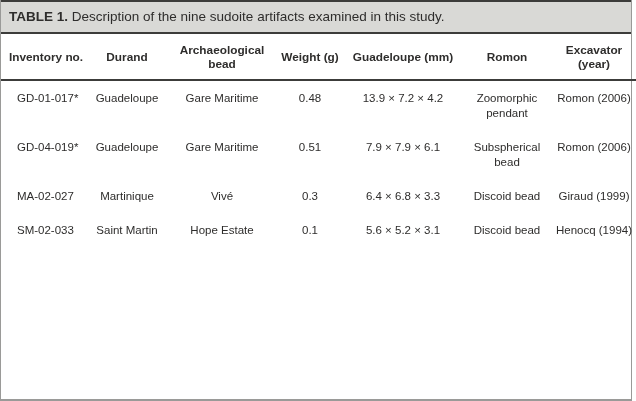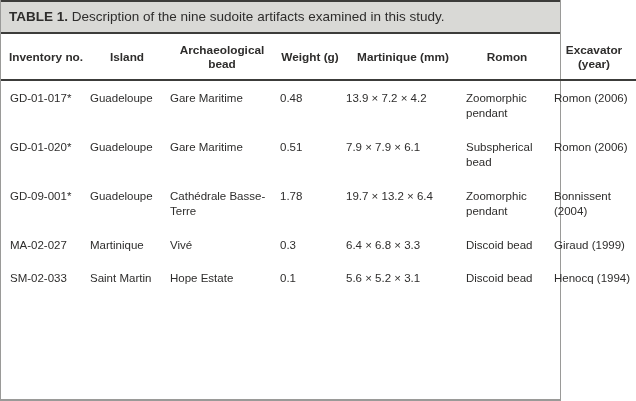--- a/index.html
+++ b/index.html
@@ -3,21 +3,21 @@
 <meta charset="utf-8">
 <style>
   html, body {
     margin: 0;
     padding: 0;
     background: #ffffff;
     font-family: "Liberation Sans", "DejaVu Sans", sans-serif;
   }
   .table-wrap {
     box-sizing: border-box;
-    width: 561px;
+    width: 632px;
     height: 401px;
     background: #ffffff;
     border-left: 1px solid #9a9a98;
     border-right: 1px solid #9a9a98;
     border-bottom: 2px solid #9a9a98;
     color: #2e2d2c;
     display: flex;
     flex-direction: column;
   }
   .titlebar {
@@ -44,27 +44,28 @@
     padding: 9px 2px 8px 2px;
     border-bottom: 2px solid #3c3c3a;
     vertical-align: middle;
     margin-left: 16px;
   }
   table.data thead th.col-first {
     text-align: left;
     padding-left: 8px;
   }
   table.data tbody td {
+    text-align: center;
     vertical-align: top;
     padding: 10px 3px 9px 3px;
     line-height: 1.3;
   }
   table.data tbody td.col-first {
     text-align: left;
-    padding-left: 9px;
+    padding-left: 16px;
     white-space: nowrap;
   }
 </style>
 </head>
 <body>
 
 <div class="table-wrap">
   <div class="titlebar">
     <span class="title-label">TABLE 1.</span><span> Description of the nine sudoite artifacts examined in this study.</span>
   </div>
@@ -75,55 +76,46 @@
       <col style="width: 80px">
       <col style="width: 110px">
       <col style="width: 66px">
       <col style="width: 120px">
       <col style="width: 88px">
       <col style="width: 86px">
     </colgroup>
     <thead>
       <tr>
           <th class="col-first">Inventory no.</th>
-          <th>Island</th>
+          <th>Durand</th>
           <th>Archaeological bead</th>
           <th>Weight (g)</th>
-          <th>Martinique (mm)</th>
+          <th>Guadeloupe (mm)</th>
           <th>Romon</th>
           <th>Excavator (year)</th>
         </tr>
     </thead>
     <tbody>
         <tr>
           <td class="col-first">GD-01-017*</td>
           <td>Guadeloupe</td>
           <td>Gare Maritime</td>
           <td>0.48</td>
           <td>13.9 × 7.2 × 4.2</td>
           <td>Zoomorphic pendant</td>
           <td>Romon (2006)</td>
         </tr>
         <tr>
-          <td class="col-first">GD-01-020*</td>
+          <td class="col-first">GD-04-019*</td>
           <td>Guadeloupe</td>
           <td>Gare Maritime</td>
           <td>0.51</td>
           <td>7.9 × 7.9 × 6.1</td>
           <td>Subspherical bead</td>
           <td>Romon (2006)</td>
-        </tr>
-        <tr>
-          <td class="col-first">GD-09-001*</td>
-          <td>Guadeloupe</td>
-          <td>Cathédrale Basse-Terre</td>
-          <td>1.78</td>
-          <td>19.7 × 13.2 × 6.4</td>
-          <td>Zoomorphic pendant</td>
-          <td>Bonnissent (2004)</td>
         </tr>
         <tr>
           <td class="col-first">MA-02-027</td>
           <td>Martinique</td>
           <td>Vivé</td>
           <td>0.3</td>
           <td>6.4 × 6.8 × 3.3</td>
           <td>Discoid bead</td>
           <td>Giraud (1999)</td>
         </tr>

